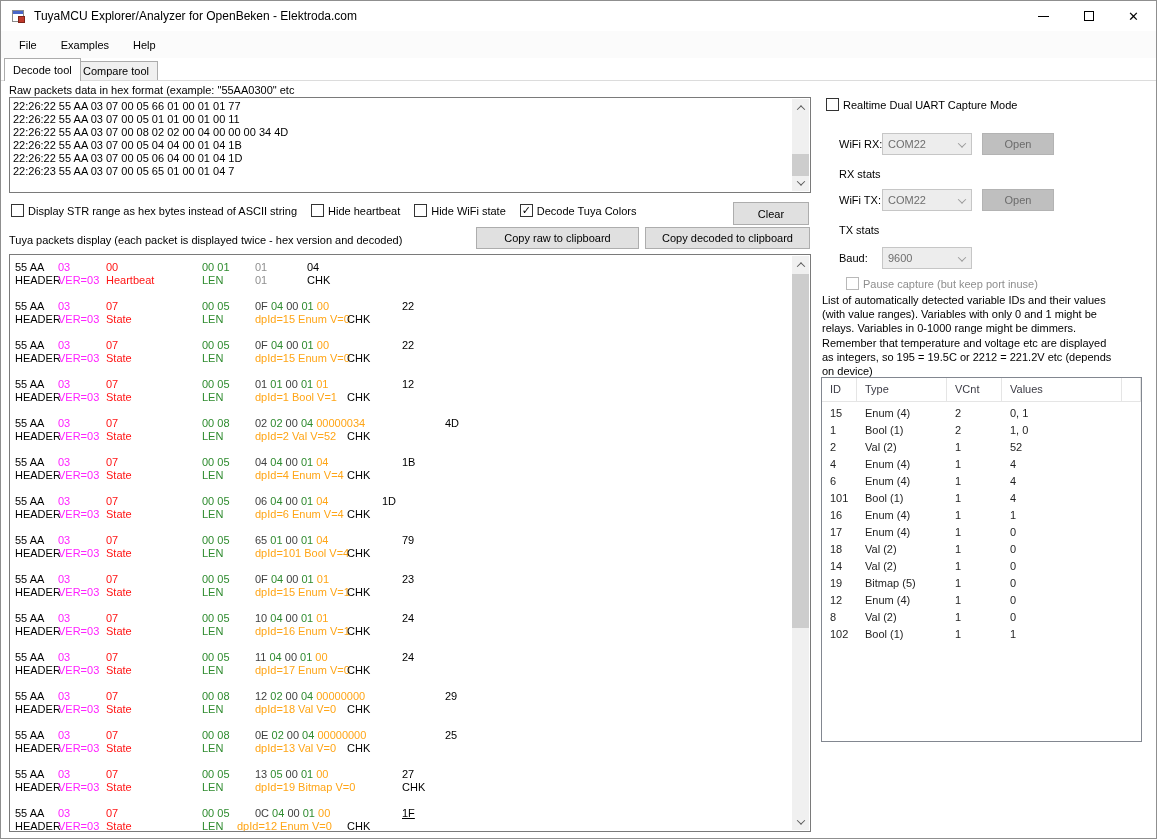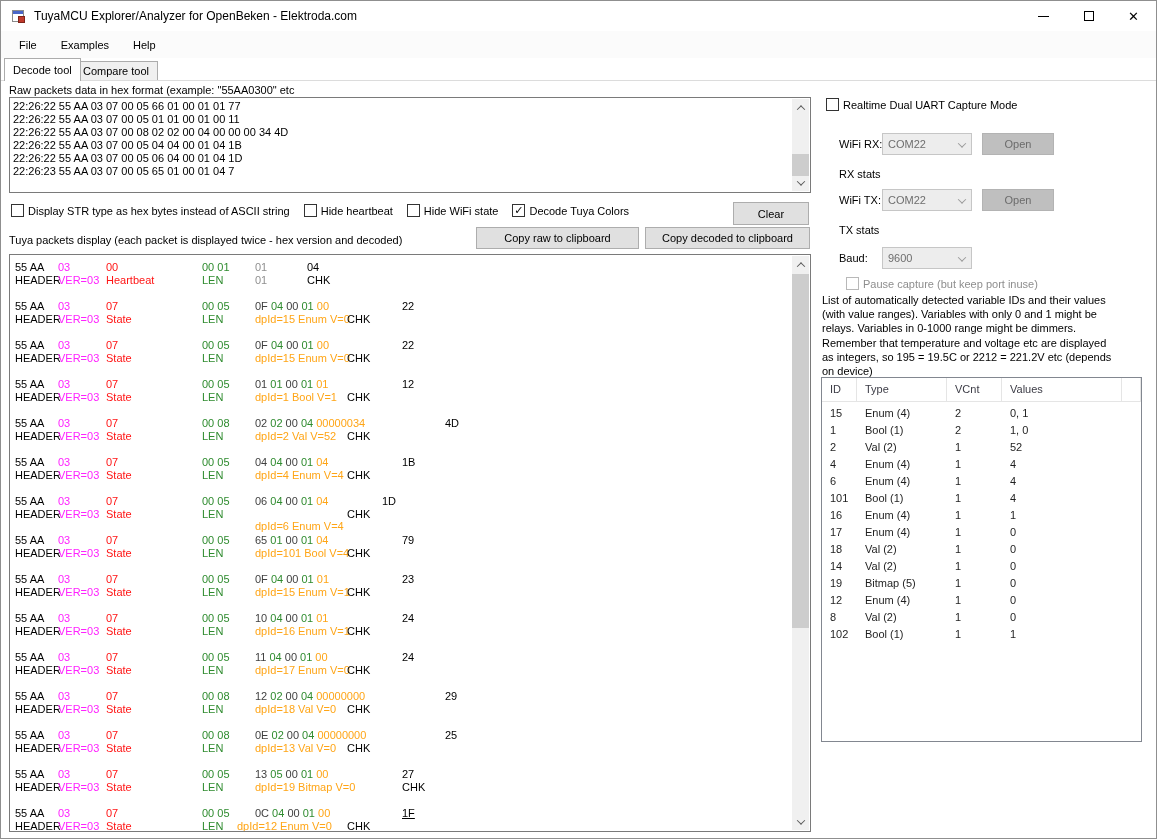--- a/index.html
+++ b/index.html
@@ -128,21 +128,21 @@
       <div class="sb-thumb" style="top:55px;height:22px;"></div>
       <div class="sb-arrow down">
           <div class="chev down"></div>
         </div>
     </div>
   </div>
 
   <div id="options-row">
       <div class="cb">
         <div class="cb-box"></div>
-        <div class="cb-label">Display STR type as hex bytes instead of ASCII string</div>
+        <div class="cb-label">Display STR range as hex bytes instead of ASCII string</div>
       </div>
       <div class="cb">
         <div class="cb-box"></div>
         <div class="cb-label">Hide heartbeat</div>
       </div>
       <div class="cb">
         <div class="cb-box"></div>
         <div class="cb-label">Hide WiFi state</div>
       </div>
       <div class="cb">
@@ -273,21 +273,21 @@
             <span style="left: 91px; color: rgb(255, 21, 21);">07</span>
             <span style="left: 187px; color: rgb(46, 139, 46);">00 05</span>
             <span style="left: 240px; position: absolute; white-space: nowrap;"><span style="position: static; color: rgb(63, 63, 63); white-space: pre;">06</span><span style="position: static; color: rgb(46, 139, 46); white-space: pre;"> 04</span><span style="position: static; color: rgb(63, 63, 63); white-space: pre;"> 00</span><span style="position: static; color: rgb(46, 139, 46); white-space: pre;"> 01</span><span style="position: static; color: rgb(255, 165, 22); white-space: pre;"> 04</span></span>
             <span style="left: 367px; color: rgb(0, 0, 0); text-align: right;">1D</span>
           </div>
           <div class="pl" style="top: 13px;">
             <span style="left: 0px; color: rgb(0, 0, 0);">HEADER</span>
             <span style="left: 43px; color: rgb(255, 34, 255);">VER=03</span>
             <span style="left: 91px; color: rgb(255, 21, 21);">State</span>
             <span style="left: 187px; color: rgb(46, 139, 46);">LEN</span>
-            <span style="left: 240px; color: rgb(255, 165, 22); margin-top: 12px;">dpId=6 Enum V=4</span>
+            <span style="left: 240px; color: rgb(255, 165, 22);">dpId=6 Enum V=4</span>
             <span style="left: 332px; color: rgb(0, 0, 0);">CHK</span>
           </div>
         </div>
         <div class="pkt" style="top: 279px;">
           <div class="pl">
             <span style="left: 0px; color: rgb(0, 0, 0);">55 AA</span>
             <span style="left: 43px; color: rgb(255, 34, 255);">03</span>
             <span style="left: 91px; color: rgb(255, 21, 21);">07</span>
             <span style="left: 187px; color: rgb(46, 139, 46);">00 05</span>
             <span style="left: 240px; position: absolute; white-space: nowrap;"><span style="position: static; color: rgb(63, 63, 63); white-space: pre;">65</span><span style="position: static; color: rgb(46, 139, 46); white-space: pre;"> 01</span><span style="position: static; color: rgb(63, 63, 63); white-space: pre;"> 00</span><span style="position: static; color: rgb(46, 139, 46); white-space: pre;"> 01</span><span style="position: static; color: rgb(255, 165, 22); white-space: pre;"> 04</span></span>

